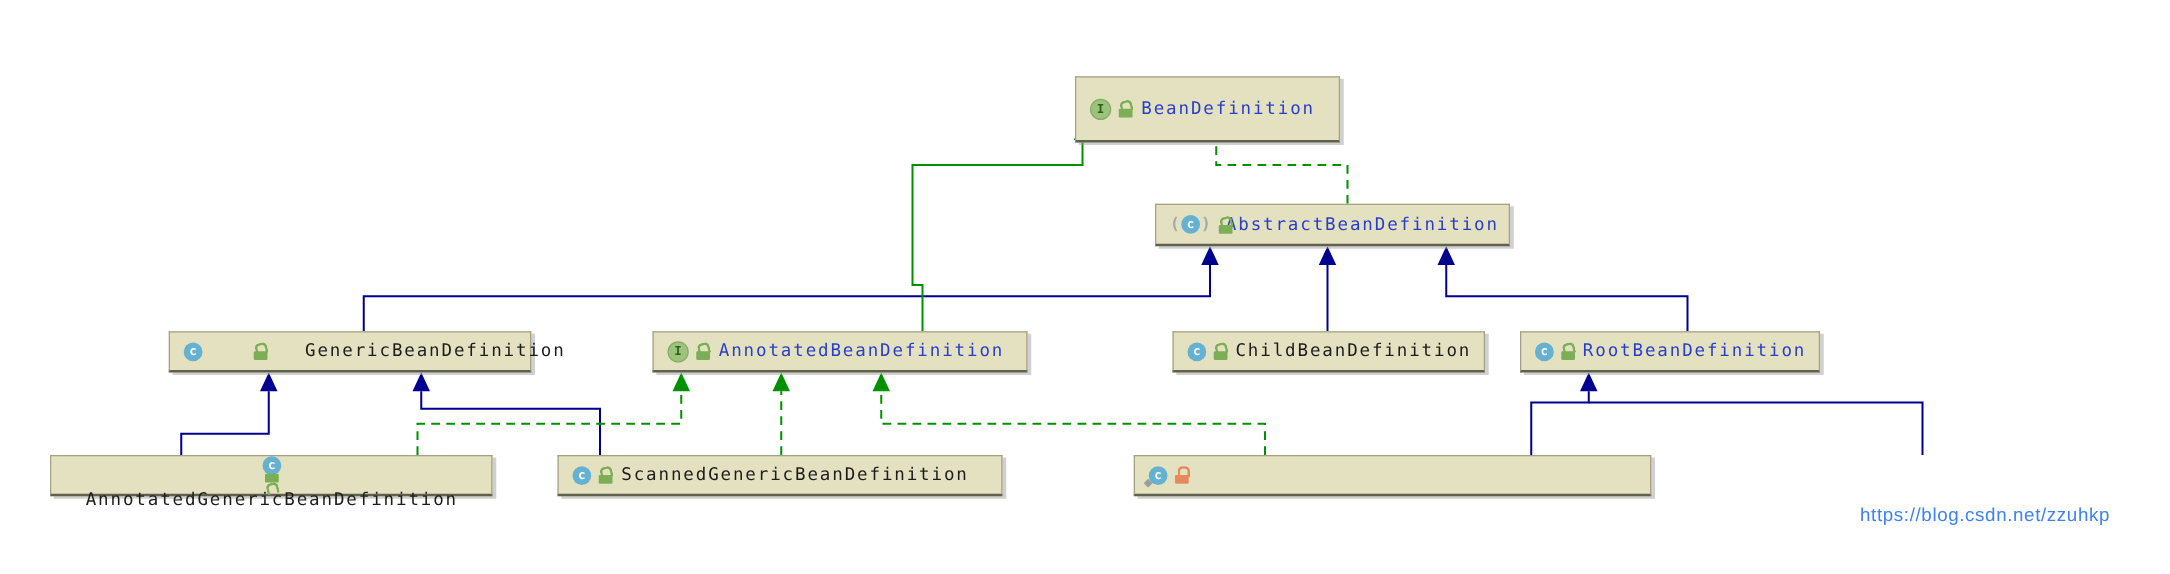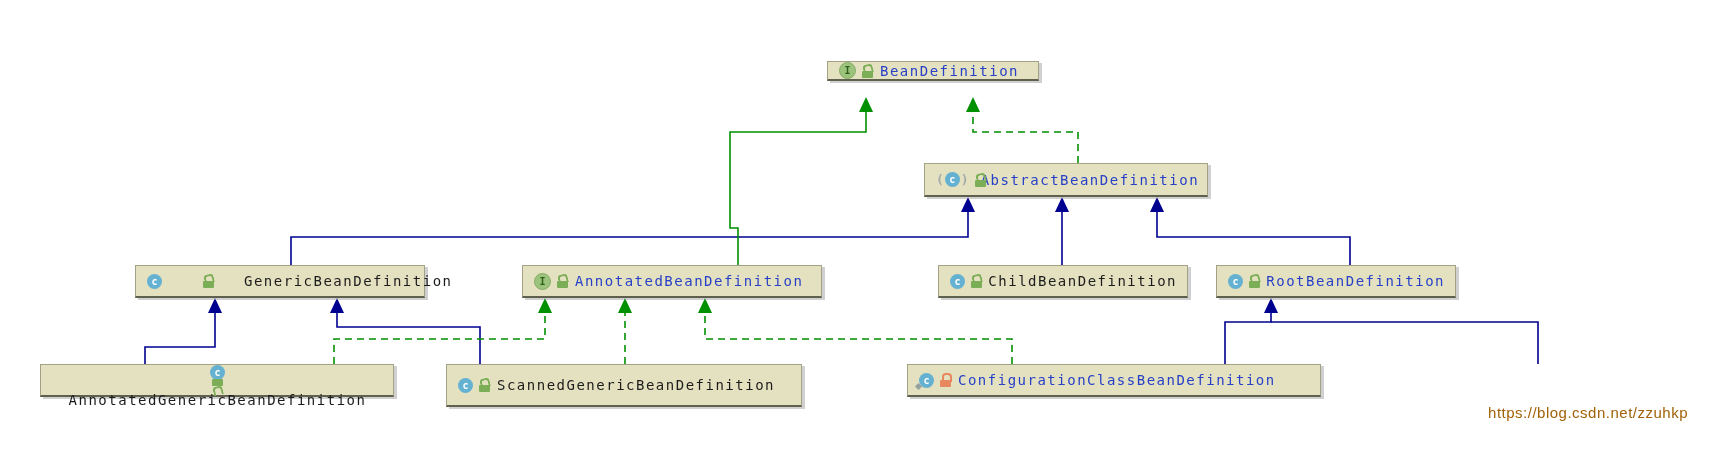--- a/index.html
+++ b/index.html
@@ -72,21 +72,21 @@
   .vis-private .lock::before{border-color:var(--lock-private);}
   .vis-private .lock::after{background:var(--lock-private);}
 
   .node-label{font-size:14px;letter-spacing:1.5px;}
   .tc-blue .node-label{color:var(--name-blue);}
   .tc-black .node-label{color:var(--name-black);}
 
   #watermark{
     position:absolute;top:404px;right:48px;
     font-family:"Liberation Sans","DejaVu Sans",sans-serif;
-    font-size:15px;color:#a16207;letter-spacing:0.5px;
+    font-size:15px;color:#3b82f6;letter-spacing:0.5px;
   }
 </style>
 </head>
 <body>
 
 <div id="canvas">
 
   <svg id="edges" viewBox="0 0 1736 459" xmlns="http://www.w3.org/2000/svg">
 
     <g class="extends">
@@ -133,21 +133,21 @@
     <g class="implements dashed">
       <path d="M625 364 V313"></path>
         <polygon points="625,298 618,313 632,313"></polygon>
     </g>
     <g class="implements dashed">
       <path d="M1012 364 V339 H705 V313"></path>
         <polygon points="705,298 698,313 712,313"></polygon>
     </g>
   </svg>
 
-  <div class="uml-node kind-interface vis-public tc-blue" style="left:827px;top:61px;width:212px;height:20px;text-align:center;">
+  <div class="uml-node kind-interface vis-public tc-blue" style="left:860px;top:61px;width:212px;height:53px;text-align:center;">
     <span class="type-wrap">
         <span class="type-circle"></span>
       </span>
     <span class="lock"></span>
     <span class="node-label">BeanDefinition</span>
   </div>
 
   <div class="uml-node kind-abstract-class vis-public tc-blue" style="left:924px;top:163px;width:284px;height:34px;">
     <span class="type-wrap">
         <span class="type-circle"></span>
@@ -189,31 +189,30 @@
   </div>
 
   <div class="uml-node kind-class vis-public tc-black" style="left:40px;top:364px;width:354px;height:33px;flex-direction:column;">
     <span class="type-wrap">
         <span class="type-circle"></span>
       </span>
     <span class="lock"></span>
     <span class="node-label">AnnotatedGenericBeanDefinition</span>
   </div>
 
-  <div class="uml-node kind-class vis-public tc-black" style="left:446px;top:364px;width:356px;height:43px;">
+  <div class="uml-node kind-class vis-public tc-black" style="left:446px;top:364px;width:356px;height:33px;">
     <span class="type-wrap">
         <span class="type-circle"></span>
       </span>
     <span class="lock"></span>
     <span class="node-label">ScannedGenericBeanDefinition</span>
   </div>
 
   <div class="uml-node kind-inner-class vis-private tc-blue" style="left:907px;top:364px;width:414px;height:33px;">
     <span class="type-wrap">
         <span class="type-circle"></span>
       </span>
     <span class="lock"></span>
-    <span class="node-label">ConfigurationClassBeanDefinition</span>
   </div>
 
 
   <div id="watermark">https://blog.csdn.net/zzuhkp</div>
 </div>
 
 </body></html>

